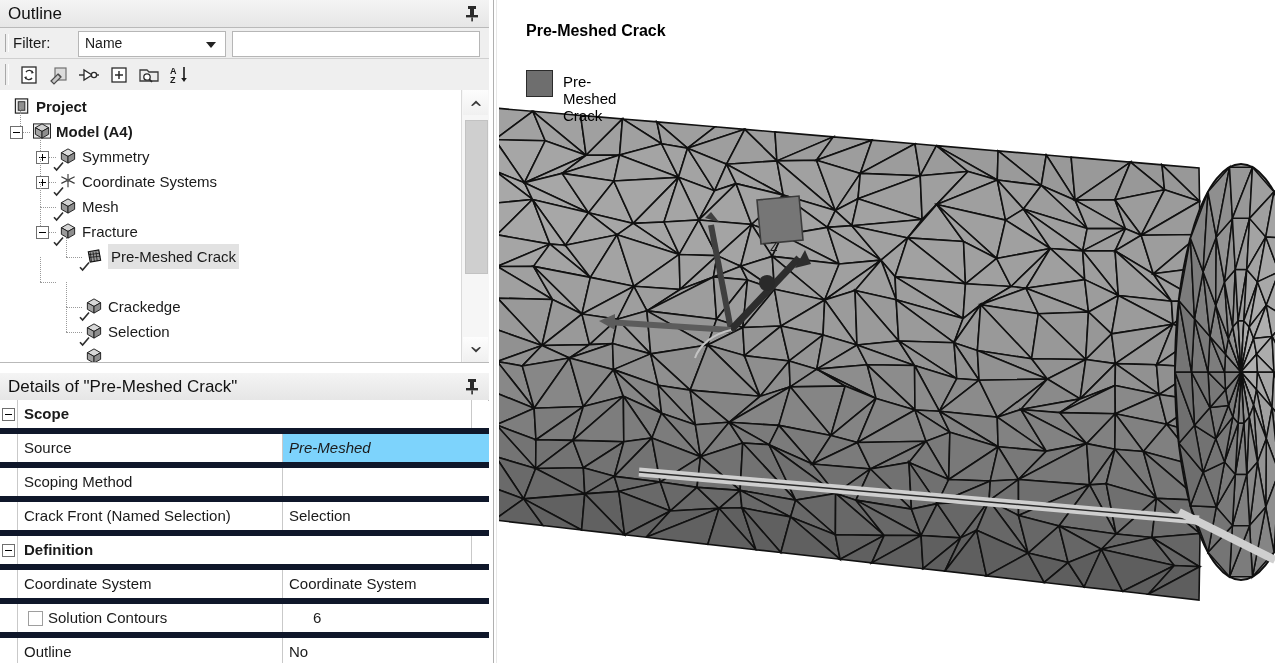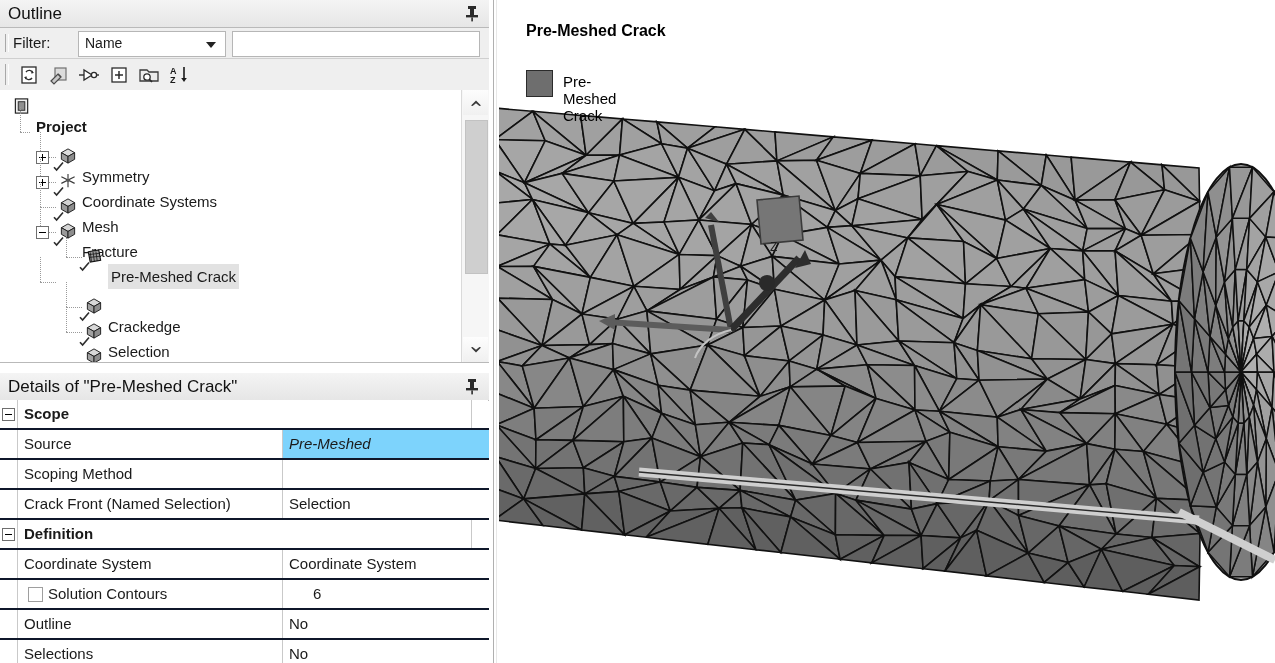--- a/index.html
+++ b/index.html
@@ -33,21 +33,21 @@
   #treetools{position:relative;height:32px;background:#efefef;border-bottom:1px solid #cfcfcf;}
   #treetools .grip{position:absolute;left:5px;top:5px;width:2px;height:21px;
       border-left:1px solid #a8a8a8;border-right:1px solid #fdfdfd;}
   .tbtn{position:absolute;top:4px;width:26px;height:24px;display:flex;align-items:center;justify-content:center;}
 
   
   #tree{position:absolute;left:0;top:90px;width:489px;height:272px;background:#fff;
       border-bottom:1px solid #b9b9b9;overflow:hidden;}
   #tree-scroll{position:absolute;left:0;top:0;width:462px;height:272px;overflow:hidden;}
   .tnode{position:absolute;height:25px;white-space:nowrap;font-size:15px;line-height:25px;}
-  .tnode .tlabel{display:inline-block;vertical-align:middle;margin-top:20px;}
+  .tnode .tlabel{display:inline-block;vertical-align:middle;}
   .tnode.sel .tlabel{background:#e2e2e2;padding:0 3px;}
   .tnode.bold .tlabel{font-weight:bold;font-size:15px;}
   .expander{position:absolute;width:11px;height:11px;border:1px solid #6f6f6f;background:#fff;}
   .expander i{position:absolute;background:#000;}
   .exp-h{left:2px;top:5px;width:7px;height:1px;}
   .exp-v{left:5px;top:2px;width:1px;height:7px;}
   .dots{position:absolute;border-top:1px dotted #9a9a9a;height:0;}
   .vdots{position:absolute;border-left:1px dotted #9a9a9a;width:0;}
   .ticon{position:absolute;width:20px;height:18px;}
   .chk{position:absolute;width:11px;height:11px;}
@@ -57,21 +57,21 @@
   .sb-arrow{position:absolute;left:1px;width:25px;height:25px;background:linear-gradient(#fdfdfd,#f0f0f0);
       display:flex;align-items:center;justify-content:center;}
   #sb-up{top:0;}
   #sb-down{bottom:0;}
   #sb-thumb{position:absolute;left:3px;top:30px;width:21px;height:152px;
       background:#cfcfcf;border:1px solid #c2c2c2;}
 
   
   #details{position:absolute;left:0;top:373px;width:489px;height:290px;background:#fff;}
   #dgrid{position:absolute;left:0;top:27px;width:489px;}
-  .drow{position:relative;height:28px;border-bottom:2px solid #0f172a;}
+  .drow{position:relative;height:28px;border-bottom:6px solid #0f172a;}
   .drow .gutter{position:absolute;left:0;top:0;width:17px;height:100%;
       border-right:1px solid #c9c9c9;background:#fff;}
   .drow .cellA{position:absolute;left:18px;top:0;width:264px;height:100%;
       border-right:1px solid #c9c9c9;}
   .drow .cellB{position:absolute;left:283px;top:0;right:0;height:100%;}
   .drow .txt{position:absolute;top:5px;left:6px;font-size:15px;white-space:nowrap;}
   .drow.group .cellA{width:470px;border-right:none;background:#fff;}
   .drow.group .txt{font-weight:bold;}
   .drow.shaded .cellB{background:#7dd3fc;font-style:italic;}
   .minus{position:absolute;left:2px;top:8px;width:11px;height:11px;border:1px solid #6f6f6f;background:#fff;}
@@ -182,20 +182,33 @@
           <div class="tnode bold" style="left: 0px; top: 4px; width: 460px;">
             <span class="ticon" style="left:12px;top:3px">
                <svg width="20" height="18" viewBox="0 0 20 19">
                 <rect x="3" y="2" width="13" height="15" fill="#efefef" stroke="#1d1d1d" stroke-width="1.2"></rect>
         <rect x="6" y="5" width="7" height="9" fill="#8f8f8f" stroke="#1d1d1d" stroke-width="0.9"></rect>
               </svg></span>
             <span class="tlabel" style="position:absolute;left:36px;top:0">Project</span>
           </div>
           <div class="vdots" style="left: 20px; top: 17px; height: 25px;"></div>
           <div class="dots" style="left: 20px; top: 42px; width: 10px;"></div>
+          <div class="tnode bold" style="left: 0px; top: 29px; width: 460px;">
+            <span class="expander" style="left:10px;top:7px">
+                 <i class="exp-h"></i>
+            </span>
+            <span class="ticon" style="left:32px;top:3px">
+               <svg width="20" height="18" viewBox="0 0 20 19">
+                <rect x="1" y="2" width="18" height="15" fill="#e9e9e9" stroke="#1d1d1d" stroke-width="1"></rect>
+    <polygon points="3,6 10,2 17,6 10,10" fill="#cfcfcf" stroke="#1d1d1d" stroke-width="1"></polygon>
+    <polygon points="3,6 10,10 10,17 3,13" fill="#a5a5a5" stroke="#1d1d1d" stroke-width="1"></polygon>
+    <polygon points="17,6 10,10 10,17 17,13" fill="#8d8d8d" stroke="#1d1d1d" stroke-width="1"></polygon>
+              </svg></span>
+            <span class="tlabel" style="position:absolute;left:56px;top:0">Model (A4)</span>
+          </div>
           <div class="vdots" style="left: 40px; top: 42px; height: 25px;"></div>
           <div class="dots" style="left: 40px; top: 67px; width: 16px;"></div>
           <div class="tnode" style="left: 0px; top: 54px; width: 460px;">
             <span class="expander" style="left:36px;top:7px">
                  <i class="exp-h"></i>
               <i class="exp-v"></i>
             </span>
             <span class="chk" style="left:53px;top:10px"><svg width="11" height="11" viewBox="0 0 11 11">
                 <path d="M1 6.2 3.6 9 10 1.4" stroke="#2d2d2d" stroke-width="1.6" fill="none"></path>
               </svg></span>

